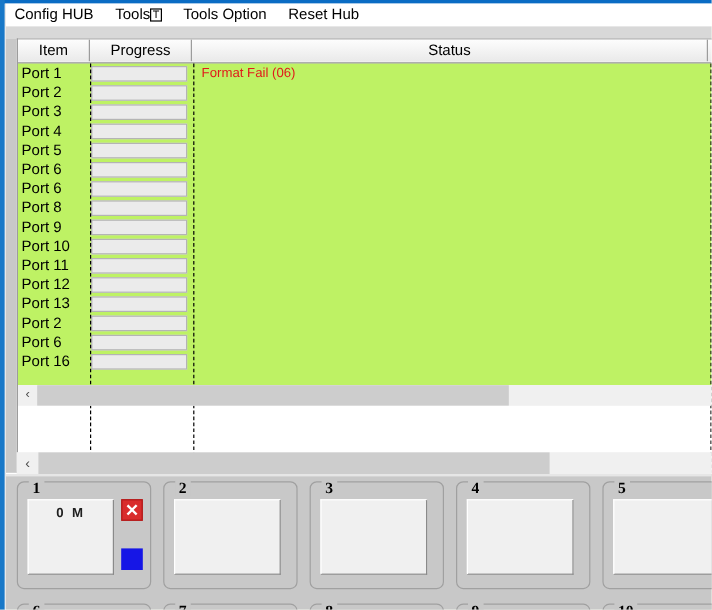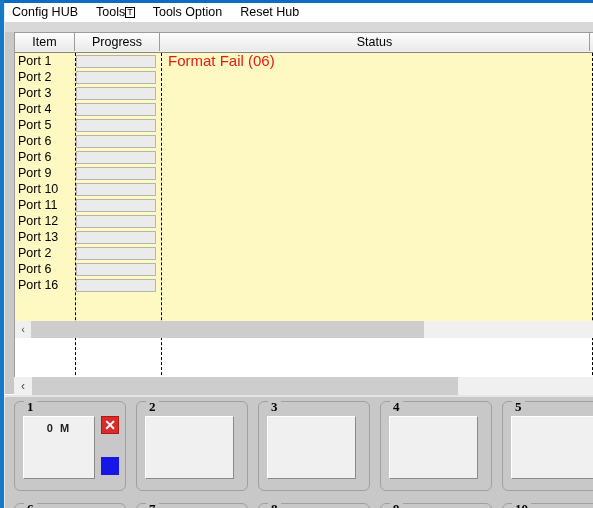--- a/index.html
+++ b/index.html
@@ -126,21 +126,21 @@
   .hdr-progress { width: 85px; }
   .hdr-status   { width: 430px; }
   .hdr-rest     { flex: 1 1 auto; border-right: none; }
 
   
   #list-body {
     position: absolute;
     left: 0; top: 20px;
     width: 100%;
     height: 268px;
-    background: #fef9c3;
+    background: #bef264;
     overflow: hidden;
   }
   .row {
     position: relative;
     height: 16px;
     display: flex;
     align-items: center;
     box-sizing: border-box;
   }
   .cell-item {
@@ -164,21 +164,21 @@
     width: 80px;
     height: 13px;
     background: #ebebeb;
     border: 1px solid #b4b4b4;
     box-sizing: border-box;
   }
   .cell-status {
     width: 430px;
     box-sizing: border-box;
     padding-left: 8px;
-    font-size: 15px;
+    font-size: 11px;
     line-height: 16px;
     white-space: nowrap;
   }
   .status-fail { color: #e01b1b; }
 
   
   .vdash {
     position: absolute;
     top: 20px;
     width: 0;
@@ -425,20 +425,27 @@
           <div class="cell-status"></div>
         </div>
         <div class="row">
           <div class="cell-item">Port 6</div>
           <div class="cell-progress">
             <div class="pbar"></div>
           </div>
           <div class="cell-status"></div>
         </div>
         <div class="row">
+          <div class="cell-item">Port 8</div>
+          <div class="cell-progress">
+            <div class="pbar"></div>
+          </div>
+          <div class="cell-status"></div>
+        </div>
+        <div class="row">
           <div class="cell-item">Port 9</div>
           <div class="cell-progress">
             <div class="pbar"></div>
           </div>
           <div class="cell-status"></div>
         </div>
         <div class="row">
           <div class="cell-item">Port 10</div>
           <div class="cell-progress">
             <div class="pbar"></div>

